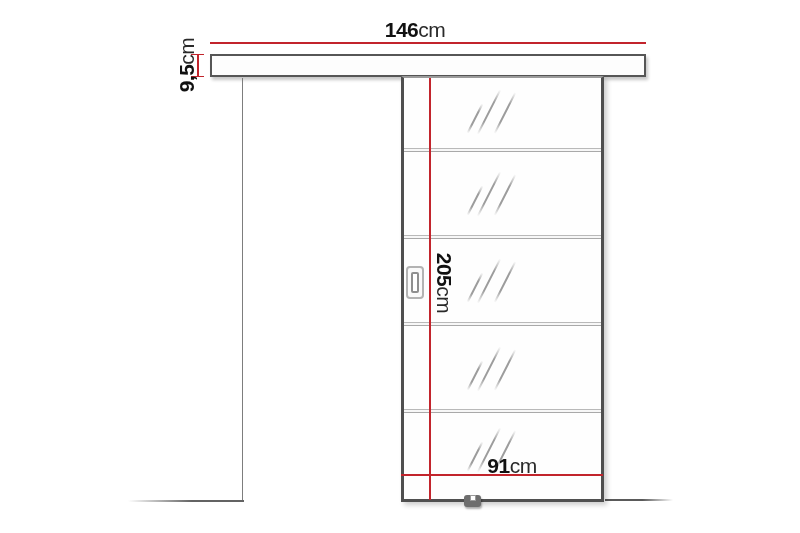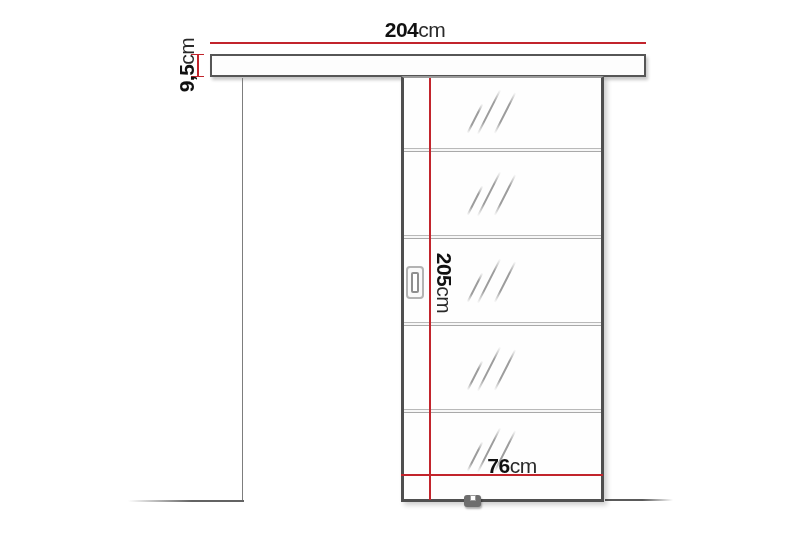--- a/index.html
+++ b/index.html
@@ -131,32 +131,32 @@
   <div class="red-line" style="left:429px;top:78px;width:2px;height:422px;"></div>
   <div class="red-line" style="left:401px;top:474px;width:202px;height:2px;"></div>
 
   <div id="handle-outer"></div>
   <div id="handle-inner"></div>
 
   <div id="floor-guide"></div>
   <div id="floor-guide-notch"></div>
 
   <div class="dim-label" style="left:355px;top:19px;width:120px;height:22px;">
-    <span class="num">204</span>
+    <span class="num">146</span>
       <span class="unit">cm</span>
   </div>
 
   <div class="dim-label rot-ccw" style="left:155px;top:54px;width:64px;height:22px;">
     <span class="num">9,5</span>
       <span class="unit">cm</span>
   </div>
 
   <div class="dim-label rot-cw" style="left:412px;top:272px;width:64px;height:22px;">
     <span class="num">205</span>
       <span class="unit">cm</span>
   </div>
 
   <div class="dim-label" style="left:462px;top:455px;width:100px;height:22px;">
-    <span class="num">76</span>
+    <span class="num">91</span>
       <span class="unit">cm</span>
   </div>
 
 </div>
 
 </body></html>

